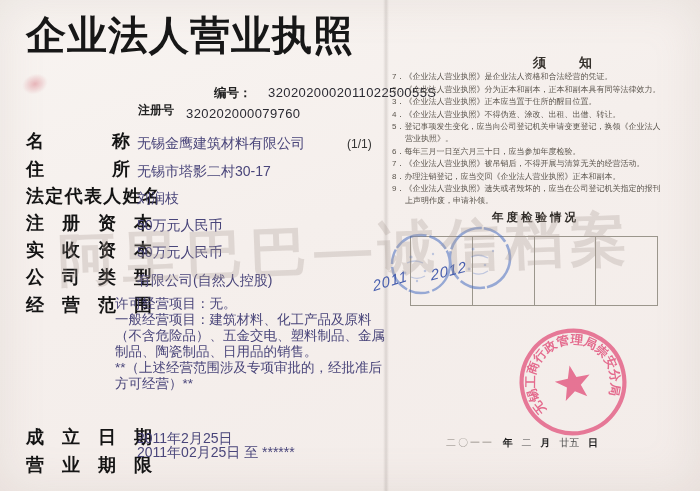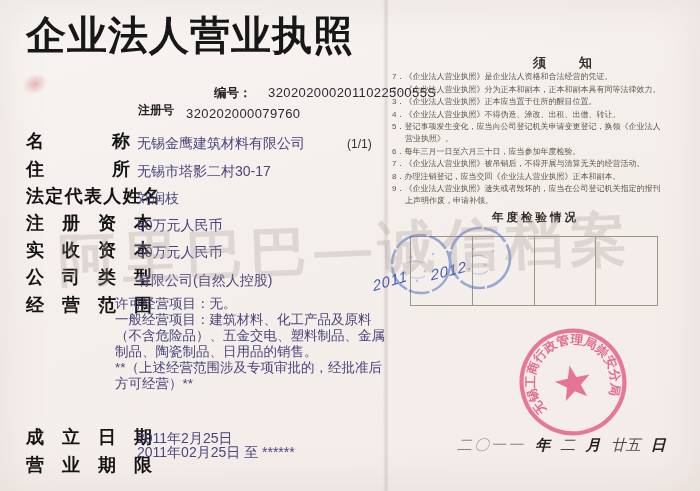--- a/index.html
+++ b/index.html
@@ -38,21 +38,21 @@
   .annual-cell{flex:1;border:1px solid #9b968c;border-right:none;}
   .annual-cell:last-child{border-right:1px solid #9b968c;}
 
   .blue-stamps{left:381px;top:221px;z-index:20;}
   .hw-year{font-size:15px;font-style:italic;color:#2b47a4;z-index:22;letter-spacing:1px;opacity:.85;}
   .hw-2011{left:372px;top:272px;transform:rotate(-17deg) skewX(-8deg);}
   .hw-2012{left:430px;top:262px;transform:rotate(-14deg) skewX(-8deg);}
 
   .red-stamp{left:517px;top:326px;z-index:20;transform:rotate(-12deg);opacity:.92;}
 
-  .issue-date{left:457px;top:436px;white-space:nowrap;font-size:15px;z-index:10;font-style:italic;}
+  .issue-date{left:446px;top:436px;white-space:nowrap;font-size:10px;z-index:10;}
   .issue-date .faint{color:#8b867f;letter-spacing:2px;}
   .issue-date .mid{color:#4a4a4a;}
   .issue-date .strong{color:#1d1d1d;font-weight:800;}
   .issue-date span{margin-right:6px;}
 
   
   .fold-line{left:383px;top:0;width:6px;height:491px;z-index:15;
     background:linear-gradient(90deg,rgba(130,120,115,0) 0%,rgba(130,120,115,.22) 50%,rgba(130,120,115,0) 100%);}
   .red-smudge{left:22px;top:74px;width:26px;height:20px;z-index:9;transform:rotate(-20deg);
     background:radial-gradient(ellipse at center,rgba(205,80,95,.38) 0%,rgba(205,80,95,0) 70%);filter:blur(.4px);}

